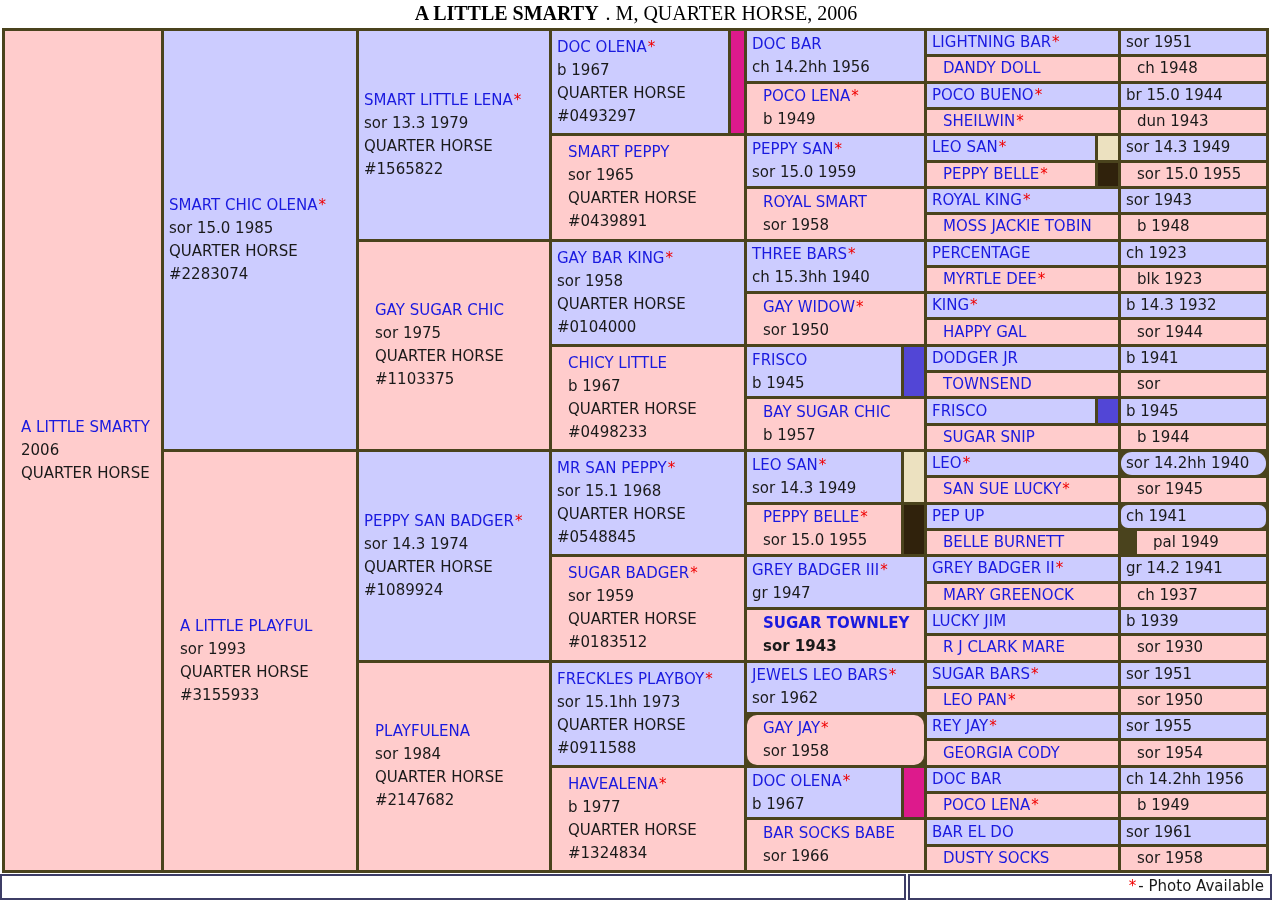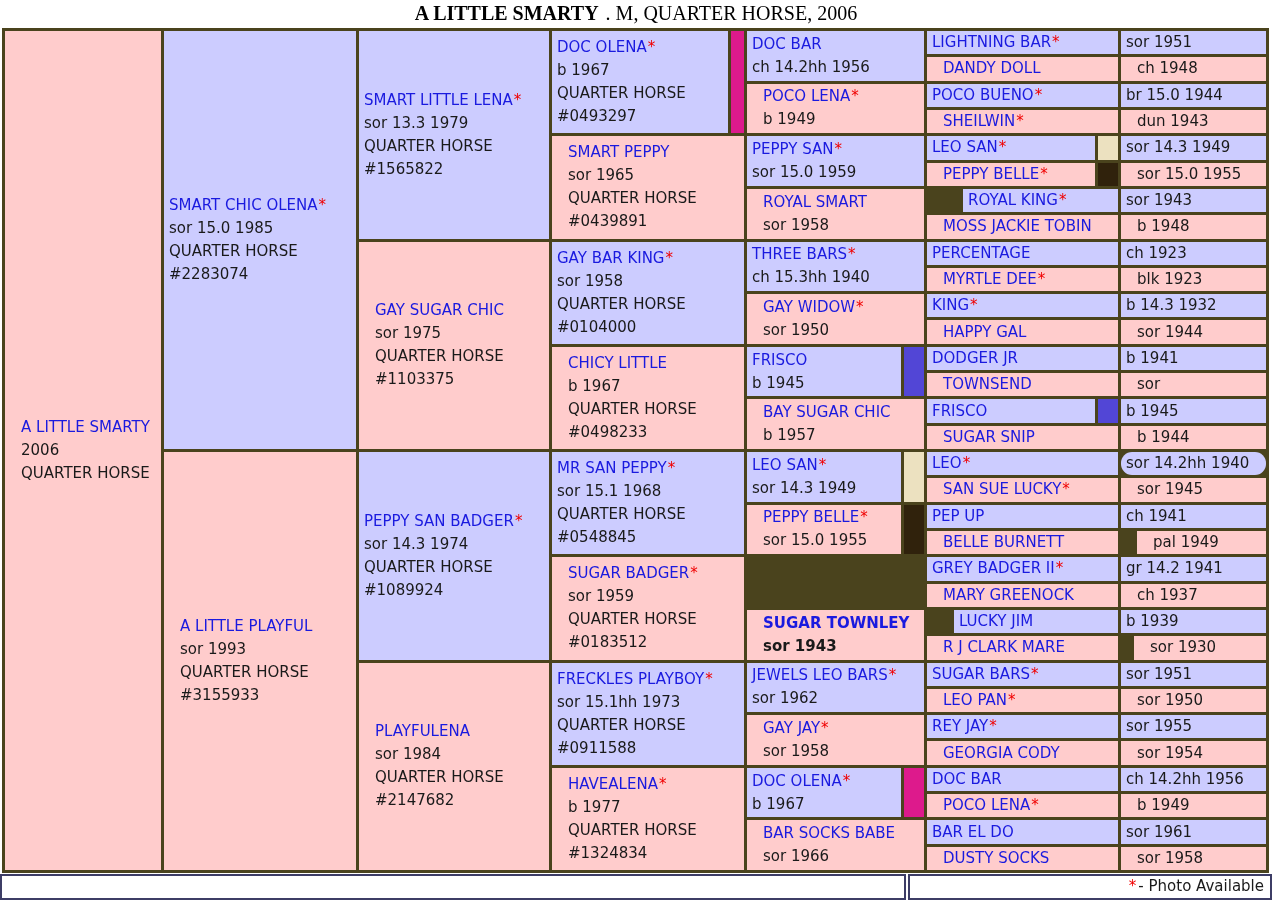--- a/index.html
+++ b/index.html
@@ -171,29 +171,33 @@
     <div class="cell bg-blue" style="grid-area: 17 / 5 / span 2;">
       <div class="name-line"><span class="name">LEO SAN</span><span class="star">*</span></div>
       <div class="line">sor 14.3 1949</div>
       <div class="marker" style="background: rgb(236, 225, 192);"></div>
     </div>
     <div class="cell bg-pink" style="grid-area: 19 / 5 / span 2;">
       <div class="name-line"><span class="name">PEPPY BELLE</span><span class="star">*</span></div>
       <div class="line">sor 15.0 1955</div>
       <div class="marker" style="background: rgb(48, 34, 12);"></div>
     </div>
+    <div class="cell bg-blue" style="grid-area: 21 / 5 / span 2;">
+      <div class="name-line"><span class="name">GREY BADGER III</span><span class="star">*</span></div>
+      <div class="line">gr 1947</div>
+    </div>
     <div class="cell bg-pink" style="grid-area: 23 / 5 / span 2; font-weight: bold;">
       <div class="name-line"><span class="name">SUGAR TOWNLEY</span></div>
       <div class="line">sor 1943</div>
     </div>
     <div class="cell bg-blue" style="grid-area: 25 / 5 / span 2;">
       <div class="name-line"><span class="name">JEWELS LEO BARS</span><span class="star">*</span></div>
       <div class="line">sor 1962</div>
     </div>
-    <div class="cell bg-pink" style="grid-area: 27 / 5 / span 2;">
+    <div class="cell bg-pink" style="grid-area: 27 / 5 / span 2; border-radius: 10px;">
       <div class="name-line"><span class="name">GAY JAY</span><span class="star">*</span></div>
       <div class="line">sor 1958</div>
     </div>
     <div class="cell bg-blue" style="grid-area: 29 / 5 / span 2;">
       <div class="name-line"><span class="name">DOC OLENA</span><span class="star">*</span></div>
       <div class="line">b 1967</div>
       <div class="marker" style="background: rgb(221, 26, 140);"></div>
     </div>
     <div class="cell bg-pink" style="grid-area: 31 / 5 / span 2;">
       <div class="name-line"><span class="name">BAR SOCKS BABE</span></div>
@@ -230,21 +234,21 @@
     <div class="cell bg-blue" style="grid-area: 5 / 7;">
       <div class="line">sor 14.3 1949</div>
     </div>
     <div class="cell bg-pink" style="grid-area: 6 / 6 / span 1;">
       <div class="name-line"><span class="name">PEPPY BELLE</span><span class="star">*</span></div>
       <div class="marker" style="background: rgb(48, 34, 12);"></div>
     </div>
     <div class="cell bg-pink" style="grid-area: 6 / 7;">
       <div class="line">sor 15.0 1955</div>
     </div>
-    <div class="cell bg-blue" style="grid-area: 7 / 6 / span 1; margin-left: 36px;">
+    <div class="cell bg-blue" style="grid-area: 7 / 6 / span 1;">
       <div class="name-line"><span class="name">ROYAL KING</span><span class="star">*</span></div>
     </div>
     <div class="cell bg-blue" style="grid-area: 7 / 7;">
       <div class="line">sor 1943</div>
     </div>
     <div class="cell bg-pink" style="grid-area: 8 / 6 / span 1;">
       <div class="name-line"><span class="name">MOSS JACKIE TOBIN</span></div>
     </div>
     <div class="cell bg-pink" style="grid-area: 8 / 7;">
       <div class="line">b 1948</div>
@@ -306,51 +310,51 @@
     </div>
     <div class="cell bg-pink" style="grid-area: 18 / 6 / span 1;">
       <div class="name-line"><span class="name">SAN SUE LUCKY</span><span class="star">*</span></div>
     </div>
     <div class="cell bg-pink" style="grid-area: 18 / 7;">
       <div class="line">sor 1945</div>
     </div>
     <div class="cell bg-blue" style="grid-area: 19 / 6 / span 1;">
       <div class="name-line"><span class="name">PEP UP</span></div>
     </div>
-    <div class="cell bg-blue" style="grid-area: 19 / 7;">
+    <div class="cell bg-blue" style="grid-area: 19 / 7; border-radius: 7px;">
       <div class="line">ch 1941</div>
     </div>
     <div class="cell bg-pink" style="grid-area: 20 / 6 / span 1;">
       <div class="name-line"><span class="name">BELLE BURNETT</span></div>
     </div>
     <div class="cell bg-pink" style="grid-area: 20 / 7; margin-left: 16px;">
       <div class="line">pal 1949</div>
     </div>
     <div class="cell bg-blue" style="grid-area: 21 / 6 / span 1;">
       <div class="name-line"><span class="name">GREY BADGER II</span><span class="star">*</span></div>
     </div>
     <div class="cell bg-blue" style="grid-area: 21 / 7;">
       <div class="line">gr 14.2 1941</div>
     </div>
     <div class="cell bg-pink" style="grid-area: 22 / 6 / span 1;">
       <div class="name-line"><span class="name">MARY GREENOCK</span></div>
     </div>
     <div class="cell bg-pink" style="grid-area: 22 / 7;">
       <div class="line">ch 1937</div>
     </div>
-    <div class="cell bg-blue" style="grid-area: 23 / 6 / span 1; margin-left: 27px;">
+    <div class="cell bg-blue" style="grid-area: 23 / 6 / span 1;">
       <div class="name-line"><span class="name">LUCKY JIM</span></div>
     </div>
     <div class="cell bg-blue" style="grid-area: 23 / 7;">
       <div class="line">b 1939</div>
     </div>
     <div class="cell bg-pink" style="grid-area: 24 / 6 / span 1;">
       <div class="name-line"><span class="name">R J CLARK MARE</span></div>
     </div>
-    <div class="cell bg-pink" style="grid-area: 24 / 7; margin-left: 13px;">
+    <div class="cell bg-pink" style="grid-area: 24 / 7;">
       <div class="line">sor 1930</div>
     </div>
     <div class="cell bg-blue" style="grid-area: 25 / 6 / span 1;">
       <div class="name-line"><span class="name">SUGAR BARS</span><span class="star">*</span></div>
     </div>
     <div class="cell bg-blue" style="grid-area: 25 / 7;">
       <div class="line">sor 1951</div>
     </div>
     <div class="cell bg-pink" style="grid-area: 26 / 6 / span 1;">
       <div class="name-line"><span class="name">LEO PAN</span><span class="star">*</span></div>

